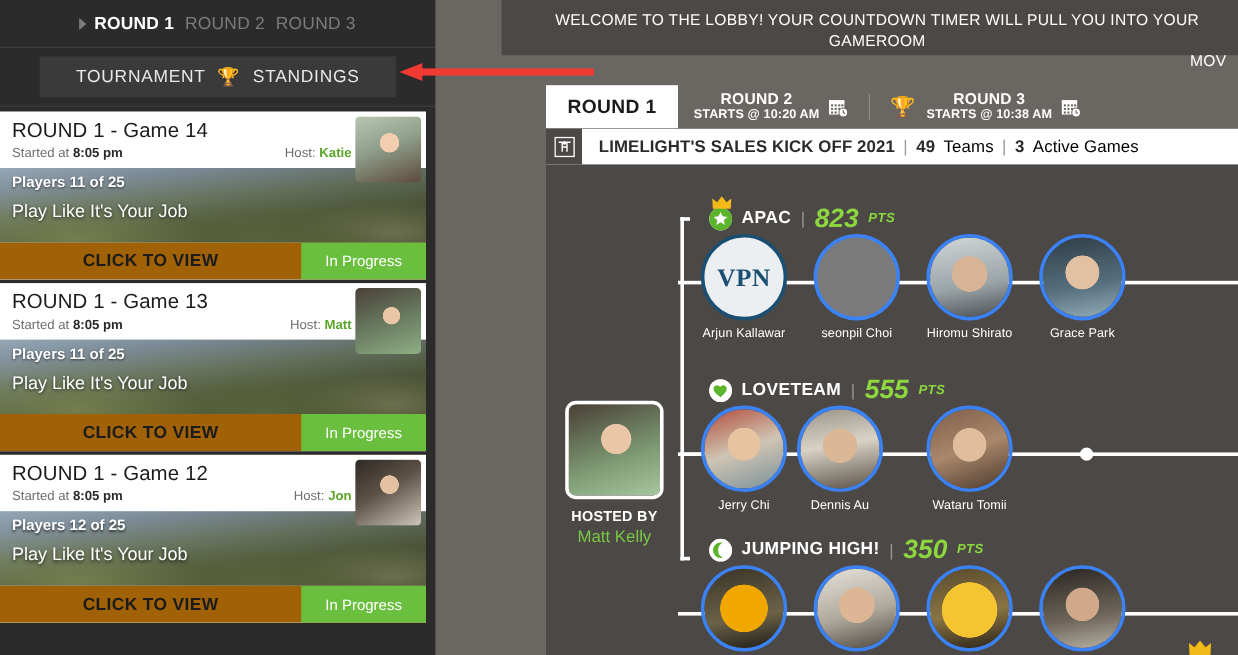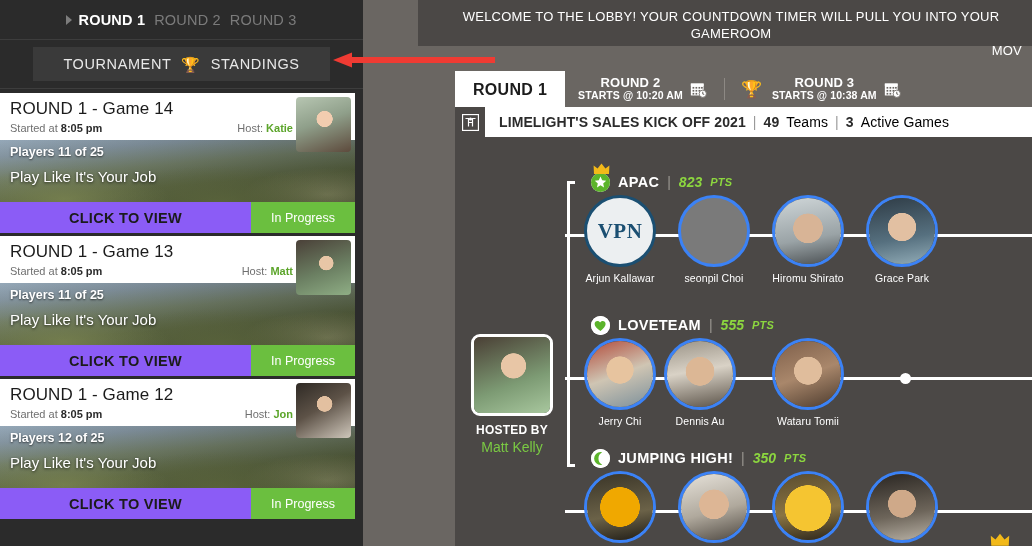--- a/index.html
+++ b/index.html
@@ -106,21 +106,21 @@
   }
   .gc-theme {
     position: relative; z-index: 2;
     color: #ffffff; font-size: 15px;
     padding: 9px 0 0 10px;
     text-shadow: 0 1px 3px rgba(0,0,0,.7);
   }
   .gc-foot {
     height: 31px;
     display: flex;
-    background: #8b5cf6;
+    background: #a16207;
   }
   .gc-view {
     flex: 1;
     display: flex; align-items: center; justify-content: center;
     font-size: 14.5px; font-weight: bold; color: #1b1b1b;
     letter-spacing: .3px;
     cursor: pointer;
   }
   .gc-status {
     width: 104px;
@@ -219,21 +219,21 @@
   .host-label { color: #ffffff; font-size: 12px; font-weight: bold; margin-top: 7px; letter-spacing: .2px;}
   .host-name { color: #7ac943; font-size: 14px; margin-top: 2px; }
 
   .team-row { position: absolute; left: 110px; width: 470px; }
   .team-head { display: flex; align-items: center; gap: 8px; padding-left: 26px; height: 22px; }
   .badge { width: 19px; height: 19px; border-radius: 50%; background:#ffffff; display:flex;align-items:center;justify-content:center; position:relative; }
   .badge svg { display:block; }
   .crown { position: absolute; left: 2px; top: -10px; }
   .team-name { color: #ffffff; font-size: 14.5px; font-weight: bold; letter-spacing: .3px; }
   .team-sep { color: #9b9791; font-size: 14px; }
-  .team-pts { color: #8cd63f; font-size: 14px; font-weight: bold; font-style: italic; }
+  .team-pts { color: #8cd63f; font-size: 22px; font-weight: bold; font-style: italic; }
   .team-pts-lbl { color: #8cd63f; font-size: 11px; font-weight: bold; font-style: italic; letter-spacing:.3px; }
 
   .players { position: relative; height: 94px; margin-top: 2px; }
   .pl { position: absolute; top: 0; width: 94px; text-align: center; }
   .pl-pic {
     width: 72px; height: 72px; border-radius: 50%;
     border: 3px solid #3b82f6; margin: 0 auto;
     overflow: hidden; background: #7a7a7a;
     position: relative; z-index: 3;
   }

